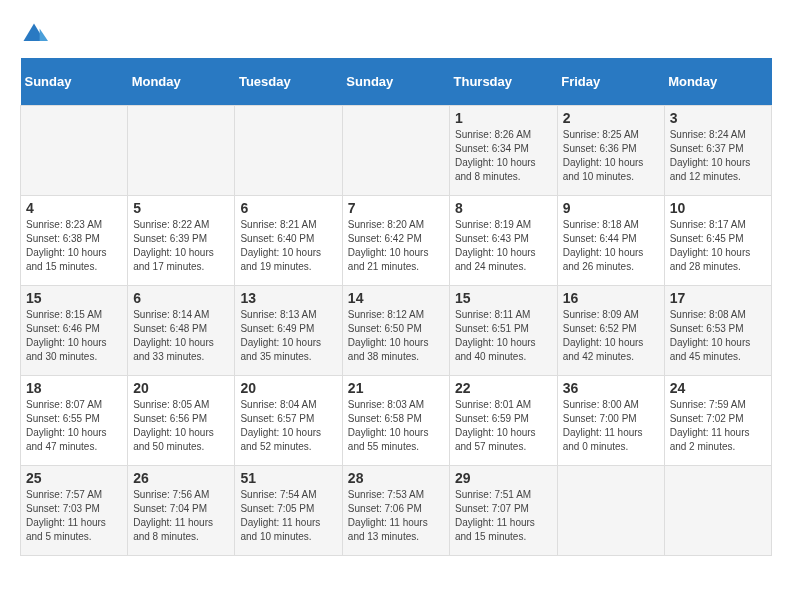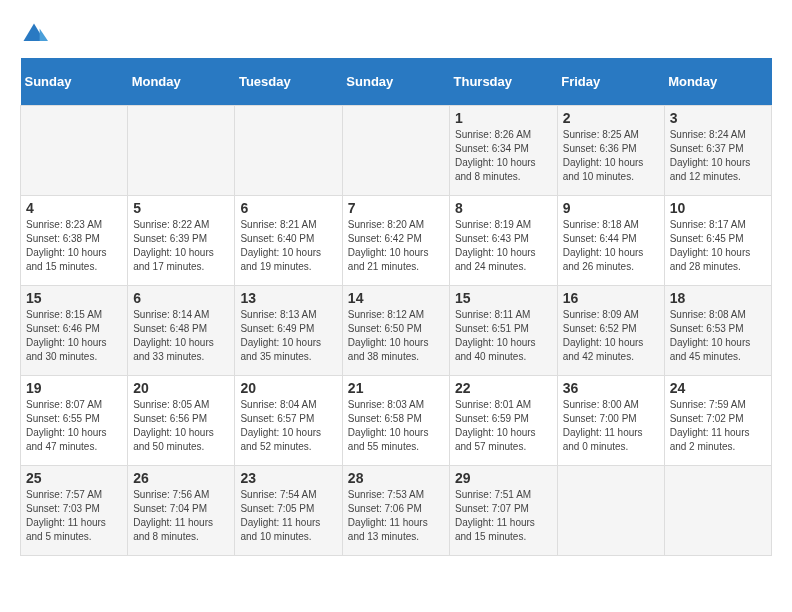--- a/index.html
+++ b/index.html
@@ -187,27 +187,27 @@
         </td>
         <td>
           <span class="day-number">15</span>
           <div class="day-info">Sunrise: 8:11 AM<br>Sunset: 6:51 PM<br>Daylight: 10 hours<br>and 40 minutes.</div>
         </td>
         <td>
           <span class="day-number">16</span>
           <div class="day-info">Sunrise: 8:09 AM<br>Sunset: 6:52 PM<br>Daylight: 10 hours<br>and 42 minutes.</div>
         </td>
         <td>
+          <span class="day-number">17</span>
+          <div class="day-info">Sunrise: 8:08 AM<br>Sunset: 6:53 PM<br>Daylight: 10 hours<br>and 45 minutes.</div>
+        </td>
+      </tr>
+      <tr>
+        <td>
           <span class="day-number">18</span>
-          <div class="day-info">Sunrise: 8:08 AM<br>Sunset: 6:53 PM<br>Daylight: 10 hours<br>and 45 minutes.</div>
-        </td>
-      </tr>
-      <tr>
-        <td>
-          <span class="day-number">19</span>
           <div class="day-info">Sunrise: 8:07 AM<br>Sunset: 6:55 PM<br>Daylight: 10 hours<br>and 47 minutes.</div>
         </td>
         <td>
           <span class="day-number">20</span>
           <div class="day-info">Sunrise: 8:05 AM<br>Sunset: 6:56 PM<br>Daylight: 10 hours<br>and 50 minutes.</div>
         </td>
         <td>
           <span class="day-number">20</span>
           <div class="day-info">Sunrise: 8:04 AM<br>Sunset: 6:57 PM<br>Daylight: 10 hours<br>and 52 minutes.</div>
         </td>
@@ -231,21 +231,21 @@
       <tr>
         <td>
           <span class="day-number">25</span>
           <div class="day-info">Sunrise: 7:57 AM<br>Sunset: 7:03 PM<br>Daylight: 11 hours<br>and 5 minutes.</div>
         </td>
         <td>
           <span class="day-number">26</span>
           <div class="day-info">Sunrise: 7:56 AM<br>Sunset: 7:04 PM<br>Daylight: 11 hours<br>and 8 minutes.</div>
         </td>
         <td>
-          <span class="day-number">23</span>
+          <span class="day-number">51</span>
           <div class="day-info">Sunrise: 7:54 AM<br>Sunset: 7:05 PM<br>Daylight: 11 hours<br>and 10 minutes.</div>
         </td>
         <td>
           <span class="day-number">28</span>
           <div class="day-info">Sunrise: 7:53 AM<br>Sunset: 7:06 PM<br>Daylight: 11 hours<br>and 13 minutes.</div>
         </td>
         <td>
           <span class="day-number">29</span>
           <div class="day-info">Sunrise: 7:51 AM<br>Sunset: 7:07 PM<br>Daylight: 11 hours<br>and 15 minutes.</div>
         </td>

